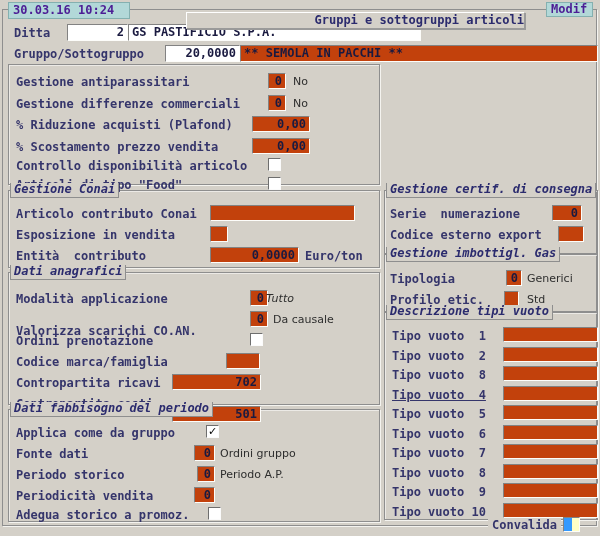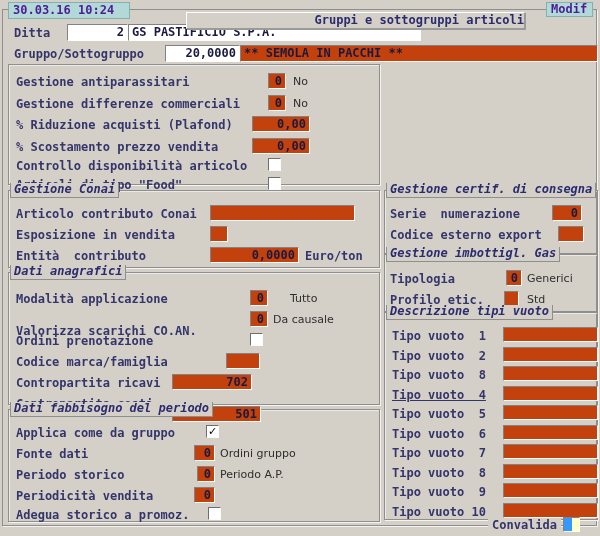--- a/index.html
+++ b/index.html
@@ -129,34 +129,34 @@
 
 <div class="mlabel" style="left:16px;top:228px;">Esposizione in vendita</div>
 <div class="field" style="left:210px;top:226px;width:18px;"></div>
 
 <div class="mlabel" style="left:16px;top:249px;">Entità  contributo</div>
 <div class="field right" style="left:210px;top:247px;width:89px;">0,0000</div>
 <div class="mlabel" style="left:305px;top:249px;">Euro/ton</div>
 
 <div class="mlabel" style="left:16px;top:292px;">Modalità applicazione</div>
 <div class="field right" style="left:250px;top:290px;width:18px;">0</div>
-<div class="desc" style="left:290px;top:292px;">Tutto</div>
+<div class="desc" style="left:266px;top:292px;font-style:italic;">Tutto</div>
 
 <div class="mlabel" style="left:16px;top:324px;">Valorizza scarichi CO.AN.</div>
 <div class="field right" style="left:250px;top:311px;width:18px;">0</div>
 <div class="desc" style="left:273px;top:313px;">Da causale</div>
 
 <div class="mlabel" style="left:16px;top:334px;">Ordini prenotazione</div>
 <div class="checkbox" style="left:250px;top:333px;"></div>
 
 <div class="mlabel" style="left:16px;top:355px;">Codice marca/famiglia</div>
 <div class="field" style="left:226px;top:353px;width:34px;"></div>
 
 <div class="mlabel" style="left:16px;top:376px;">Contropartita ricavi</div>
-<div class="field right" style="left:172px;top:374px;width:80px;">702</div>
+<div class="field right" style="left:172px;top:374px;width:89px;">702</div>
 
 <div class="mlabel" style="left:16px;top:397px;">Contropartita costi</div>
 <div class="field right" style="left:172px;top:406px;width:89px;">501</div>
 
 <div class="mlabel" style="left:16px;top:426px;">Applica come da gruppo</div>
 <div class="checkbox checked" style="left:206px;top:425px;"></div>
 
 <div class="mlabel" style="left:16px;top:447px;">Fonte dati</div>
 <div class="field right" style="left:194px;top:445px;width:21px;">0</div>
 <div class="desc" style="left:220px;top:447px;">Ordini gruppo</div>

